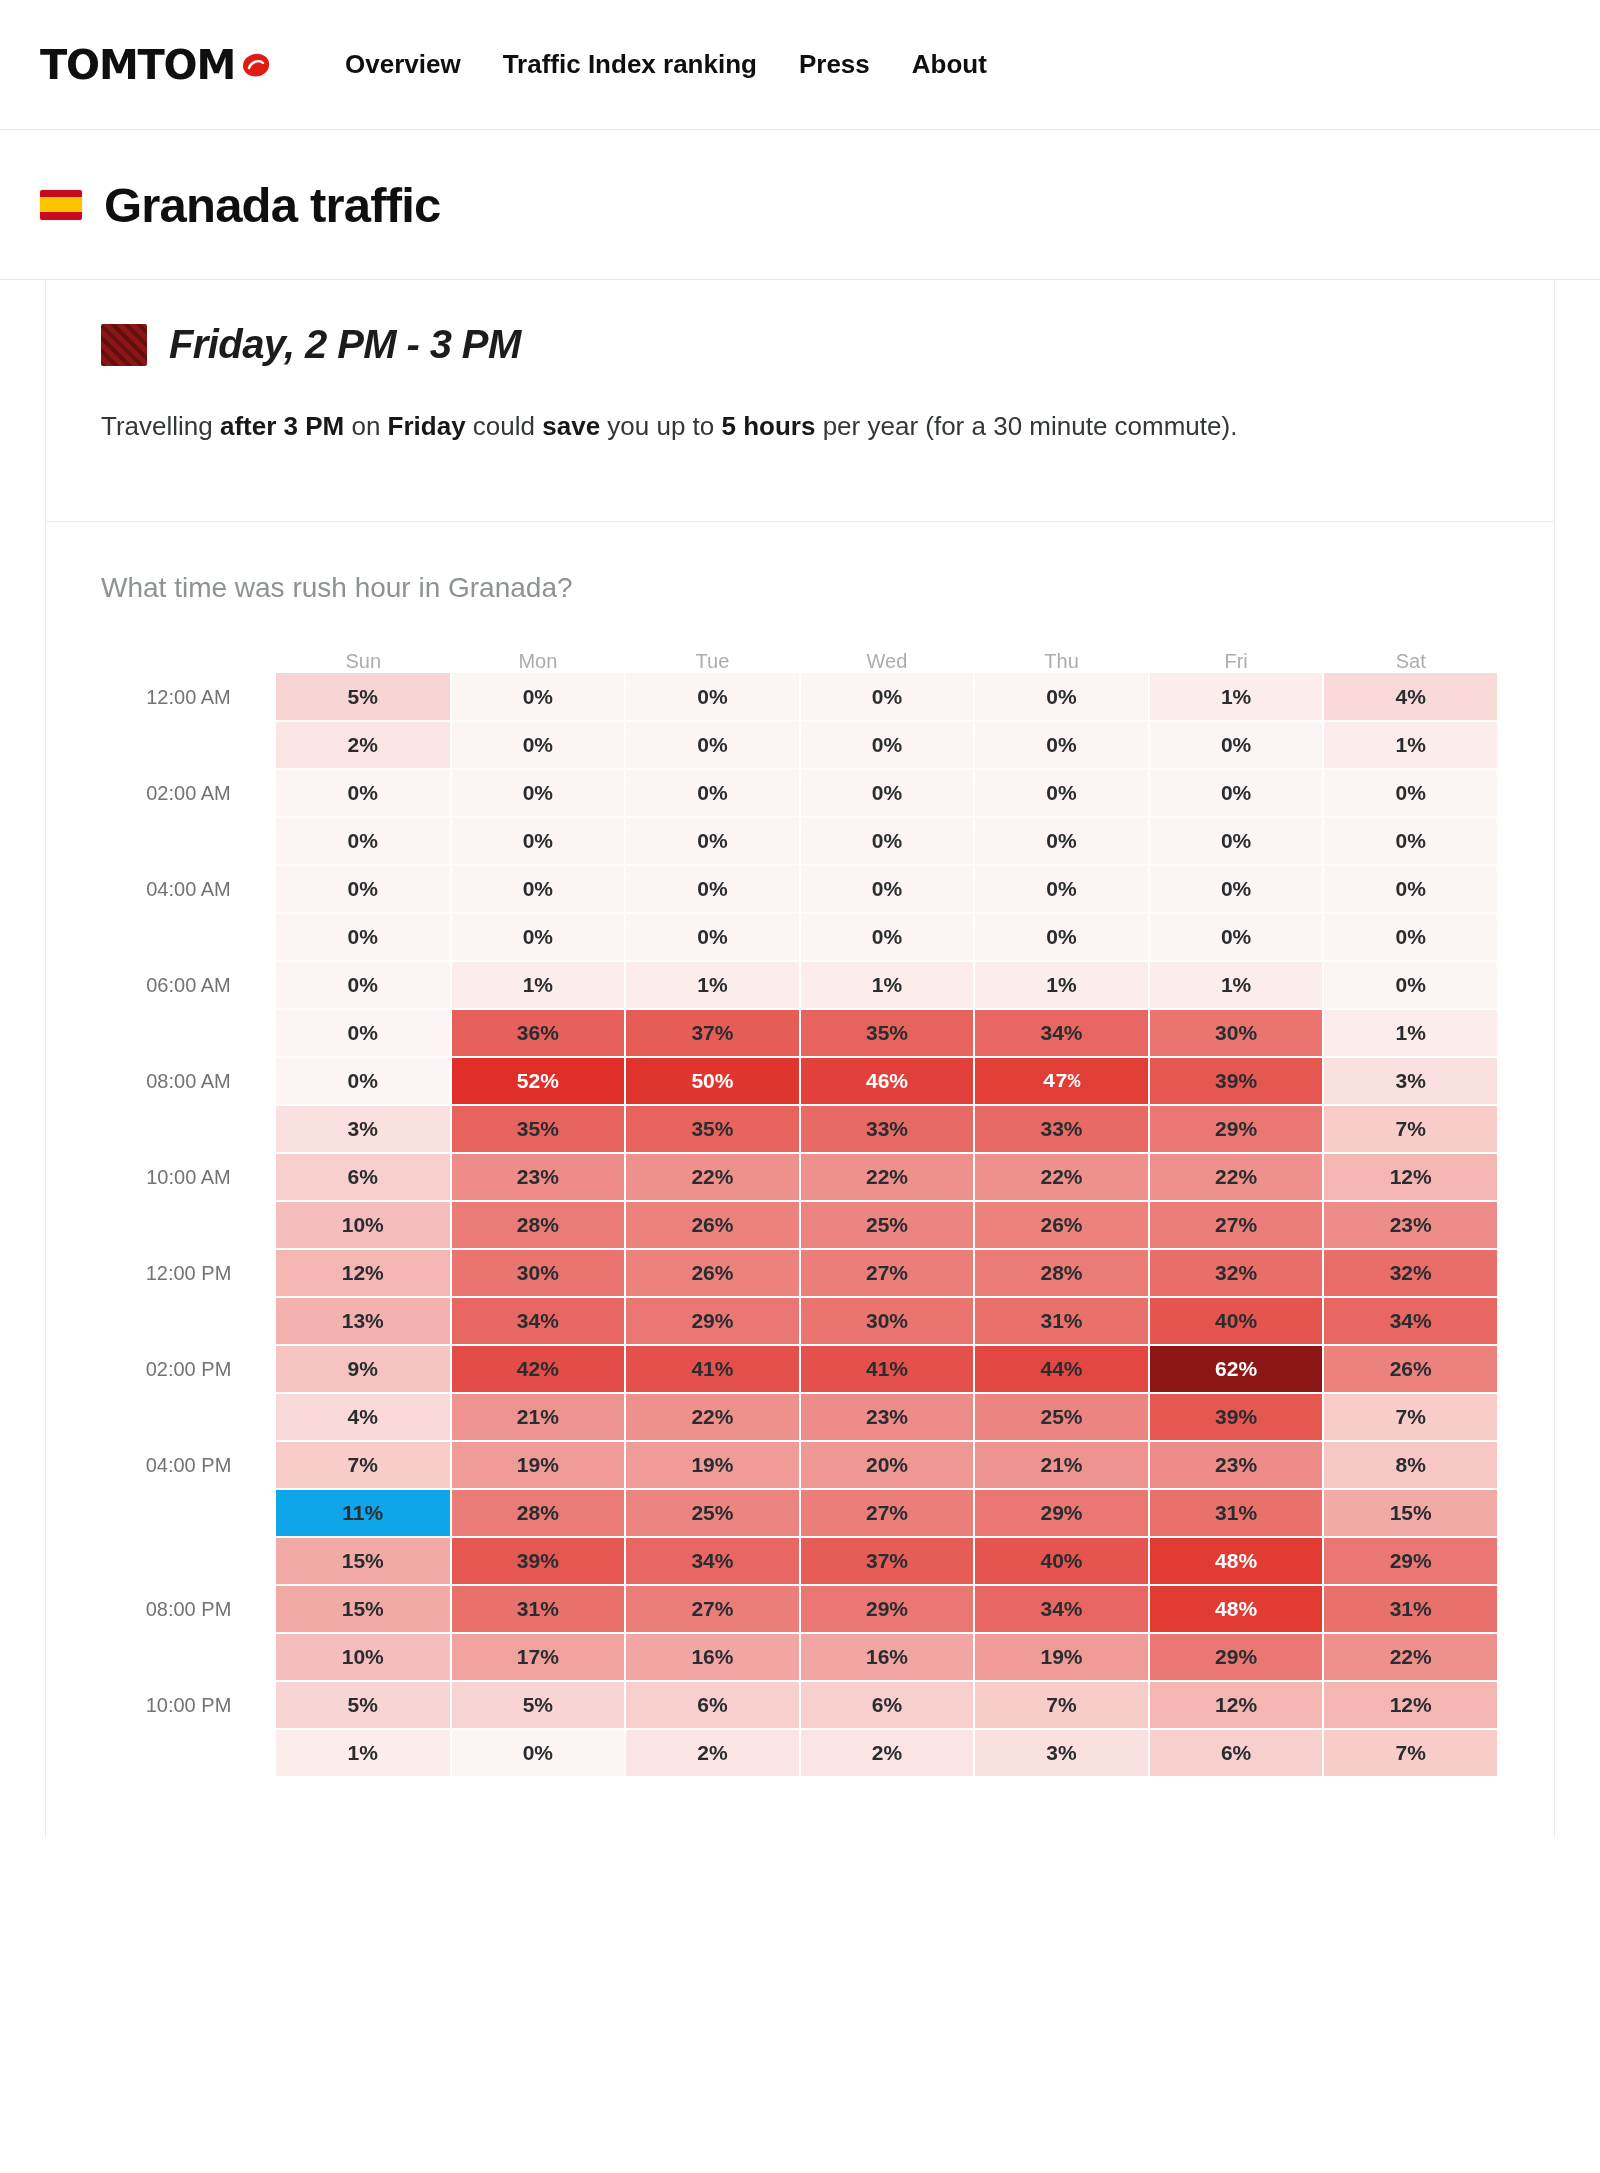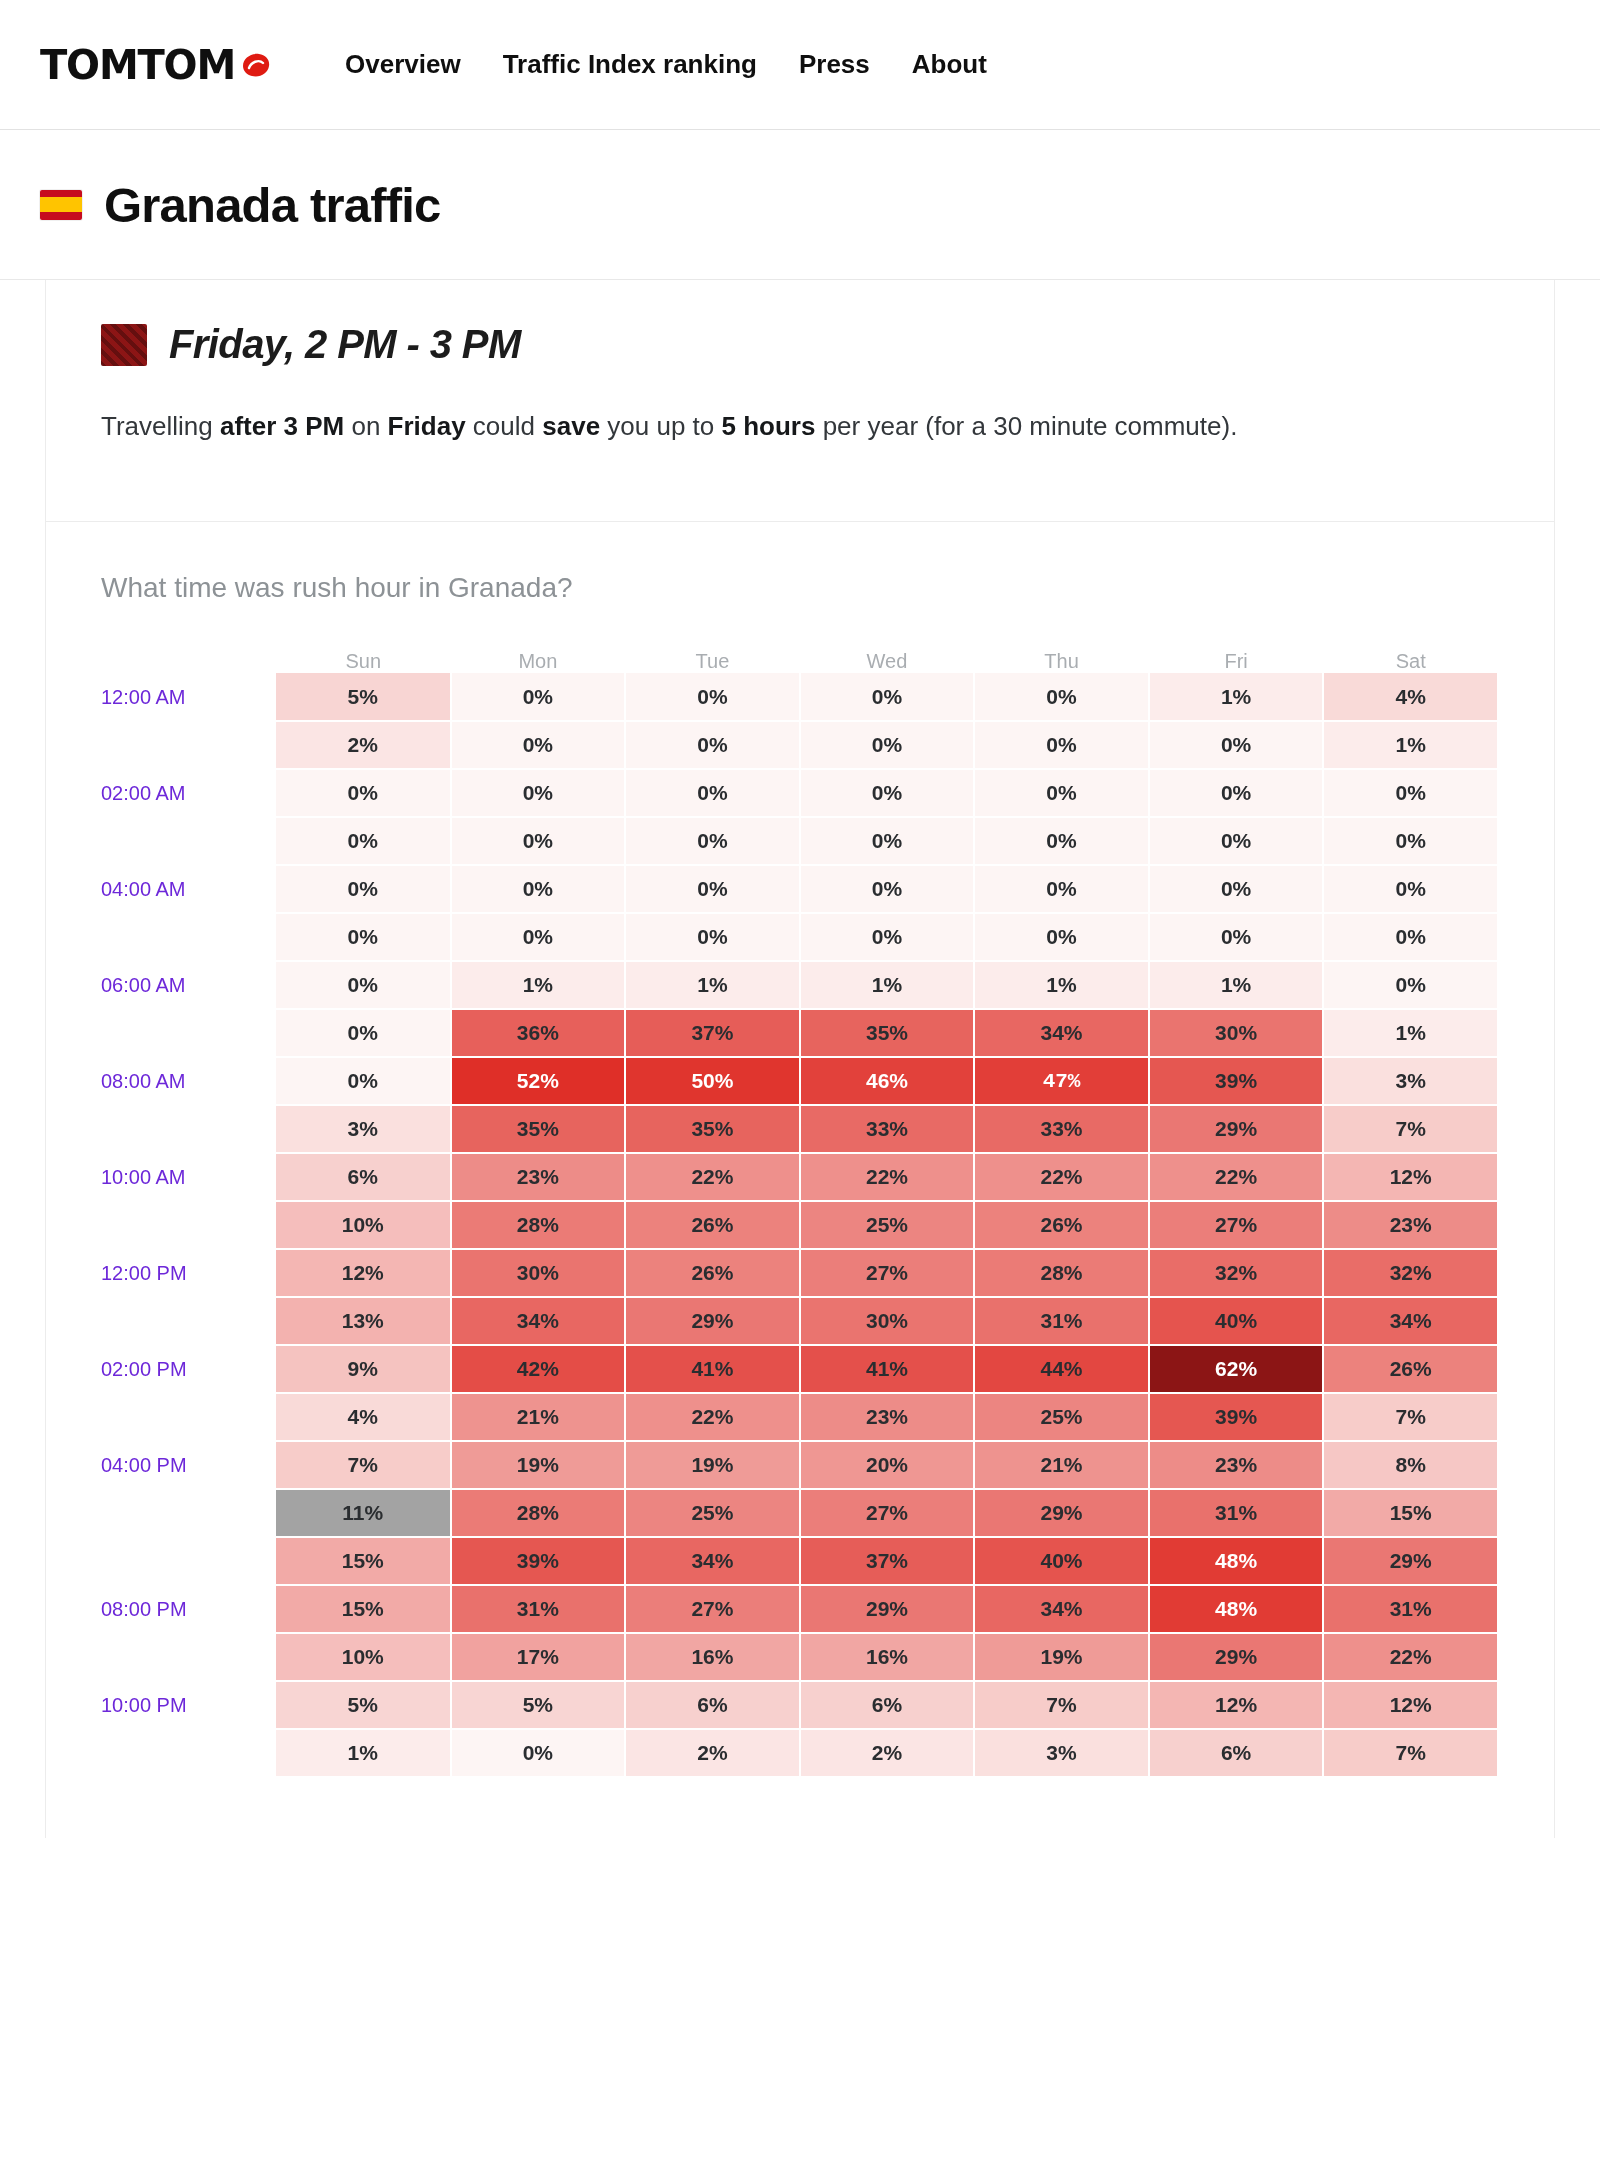--- a/index.html
+++ b/index.html
@@ -133,22 +133,22 @@
   .col-time { width: 175px; }
   thead th {
     font-size: 20px;
     font-weight: 400;
     color: #a9adb1;
     padding-bottom: 18px;
     text-align: center;
   }
   td.time {
     font-size: 20px;
-    color: #6d28d9;
-    text-align: left;
+    color: #737373;
+    text-align: center;
     padding-right: 22px;
     white-space: nowrap;
   }
   td.cell {
     height: 48px;
     text-align: center;
     font-size: 21px;
     font-weight: 700;
     color: #2a2d30;
     border-right: 2px solid #ffffff;
@@ -385,21 +385,21 @@
             <td class="cell" style="background: rgb(247, 204, 201);">7%</td>
             <td class="cell" style="background: rgb(239, 155, 151);">19%</td>
             <td class="cell" style="background: rgb(239, 155, 151);">19%</td>
             <td class="cell" style="background: rgb(239, 151, 147);">20%</td>
             <td class="cell" style="background: rgb(238, 147, 143);">21%</td>
             <td class="cell" style="background: rgb(237, 140, 136);">23%</td>
             <td class="cell" style="background: rgb(246, 199, 197);">8%</td>
           </tr>
           <tr>
             <td class="time"></td>
-            <td class="cell" style="background: #a3a3a3;">11%</td>
+            <td class="cell" style="background: #0ea5e9;">11%</td>
             <td class="cell" style="background: rgb(235, 123, 118);">28%</td>
             <td class="cell" style="background: rgb(236, 133, 129);">25%</td>
             <td class="cell" style="background: rgb(235, 126, 122);">27%</td>
             <td class="cell" style="background: rgb(234, 119, 115);">29%</td>
             <td class="cell" style="background: rgb(233, 113, 108);">31%</td>
             <td class="cell" style="background: rgb(242, 170, 167);">15%</td>
           </tr>
           <tr>
             <td class="time"></td>
             <td class="cell" style="background: rgb(242, 170, 167);">15%</td>

